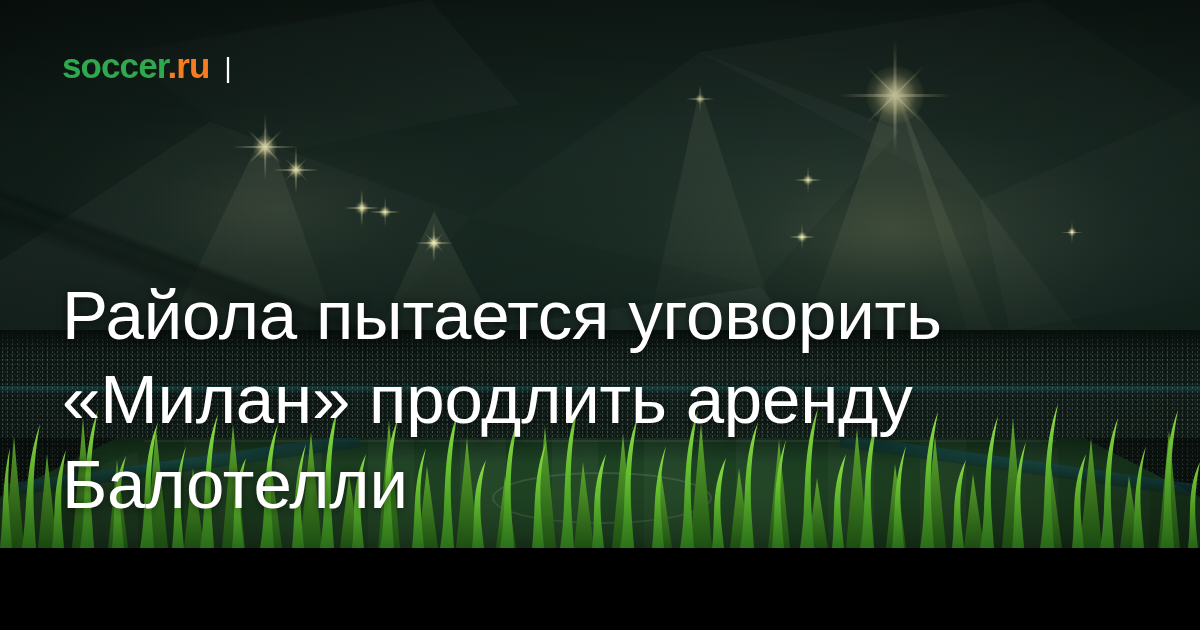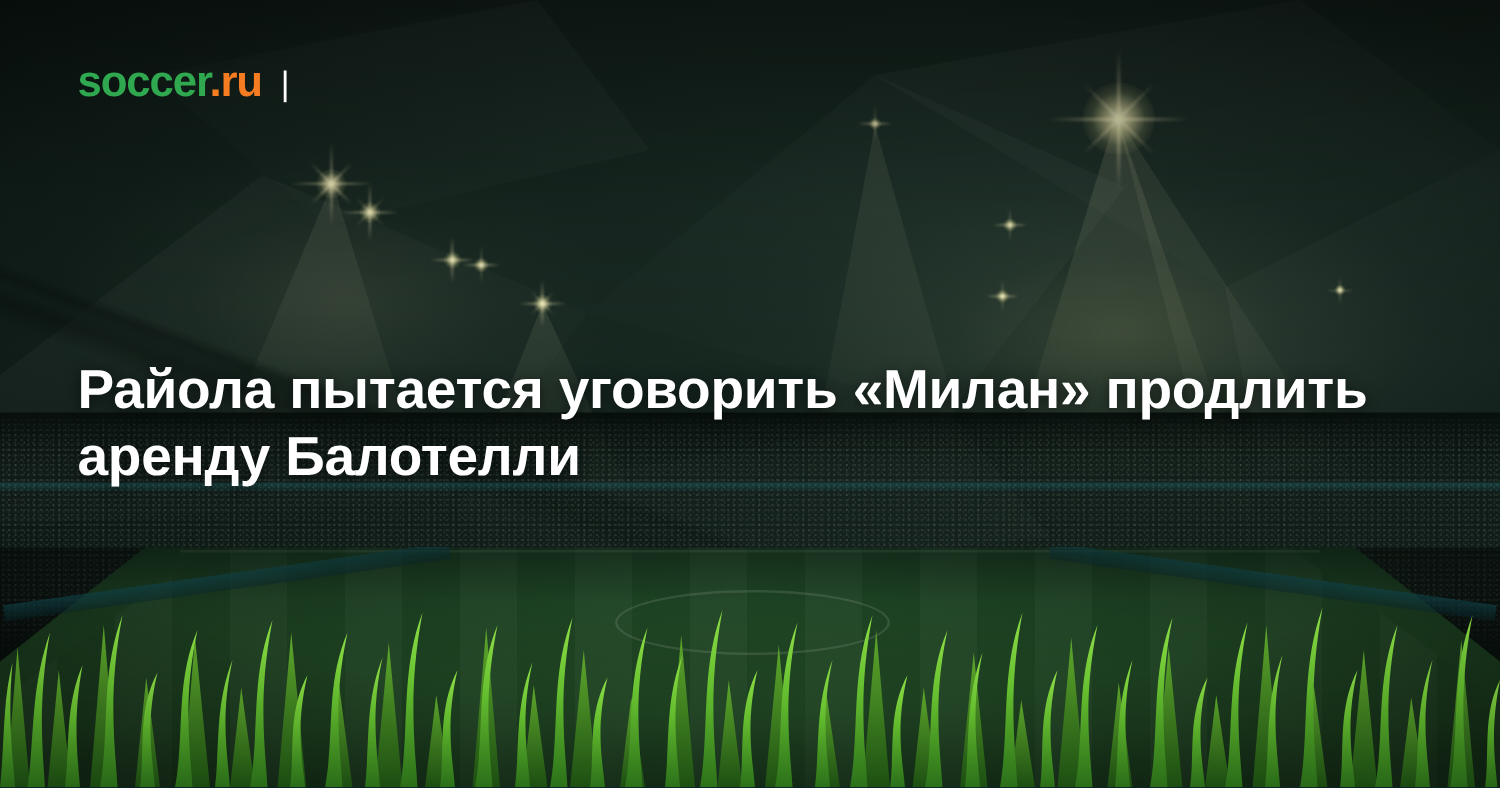--- a/index.html
+++ b/index.html
@@ -8,21 +8,21 @@
     padding: 0;
     background: #000;
   }
   body {
     font-family: "Liberation Sans", sans-serif;
   }
 
   .card {
     position: relative;
     width: 1200px;
-    height: 630px;
+    height: 548px;
     overflow: hidden;
     background: #0c4a6e;
   }
 
   
   .bg-layer {
     position: absolute;
     inset: 0;
     pointer-events: none;
   }
@@ -231,25 +231,25 @@
     color: #ffffff;
     font-size: 31px;
     font-weight: bold;
     letter-spacing: 0.4px;
     line-height: 1;
   }
 
   .headline {
     position: absolute;
     left: 62px;
-    top: 256px;
+    top: 228px;
     width: 1090px;
     color: #ffffff;
-    font-size: 44px;
-    font-weight: bold;
+    font-size: 69px;
+    font-weight: normal;
     line-height: 1.22;
     letter-spacing: -0.2px;
     text-shadow: 0 2px 10px rgba(0,0,0,0.55);
   }
 </style>
 </head>
 <body>
 
 <div class="card">
 

